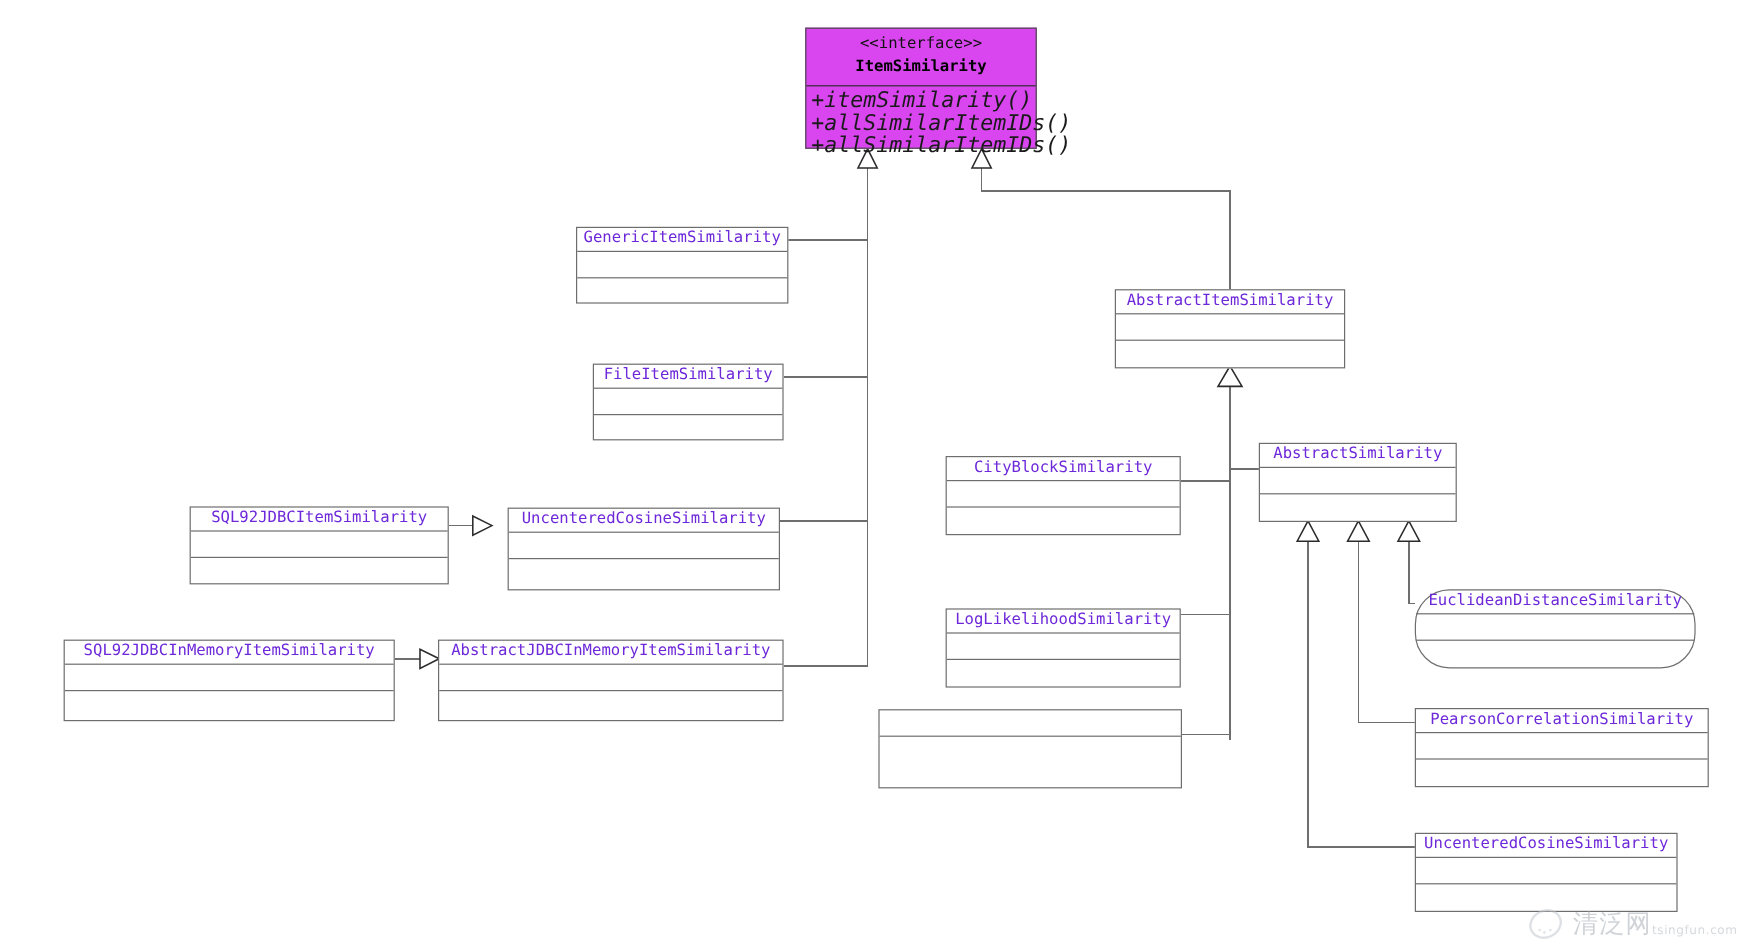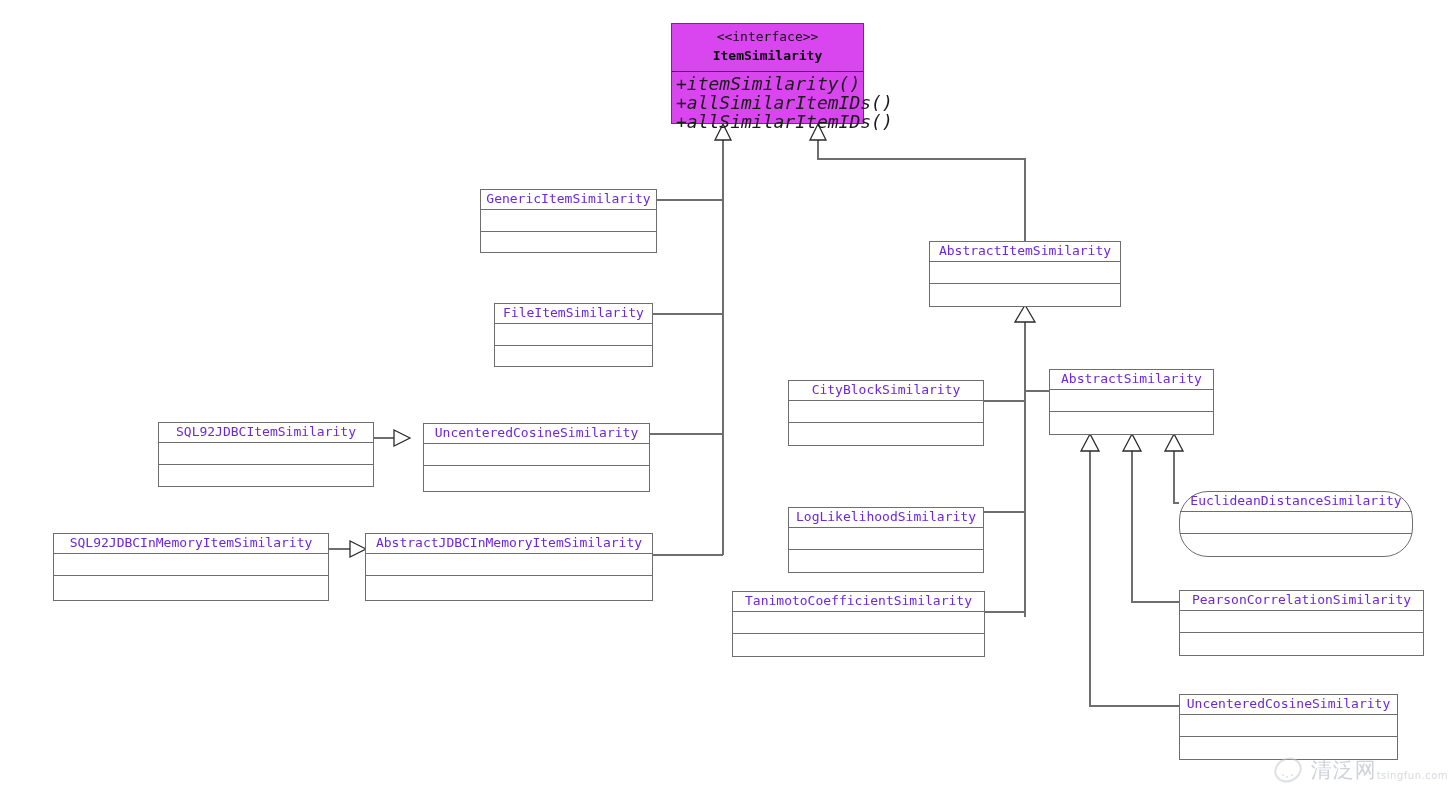--- a/index.html
+++ b/index.html
@@ -223,21 +223,20 @@
         <div class="row title">CityBlockSimilarity</div>
         <div class="row attrs"></div>
         <div class="row ops"></div>
       </div>
       <div class="uml-box" style="left: 788px; top: 491px; width: 196px; height: 66px; margin-top: 16px;">
         <div class="row title">LogLikelihoodSimilarity</div>
         <div class="row attrs"></div>
         <div class="row ops"></div>
       </div>
       <div class="uml-box" style="left: 732px; top: 591px; width: 253px; height: 66px;">
-        <div class="row title">TanimotoCoefficientSimilarity</div>
         <div class="row attrs"></div>
         <div class="row ops"></div>
       </div>
       <div class="uml-box" style="left: 1179px; top: 491px; width: 234px; height: 66px; border-radius: 29px;">
         <div class="row title">EuclideanDistanceSimilarity</div>
         <div class="row attrs"></div>
         <div class="row ops"></div>
       </div>
       <div class="uml-box" style="left: 1179px; top: 590px; width: 245px; height: 66px;">
         <div class="row title">PearsonCorrelationSimilarity</div>

